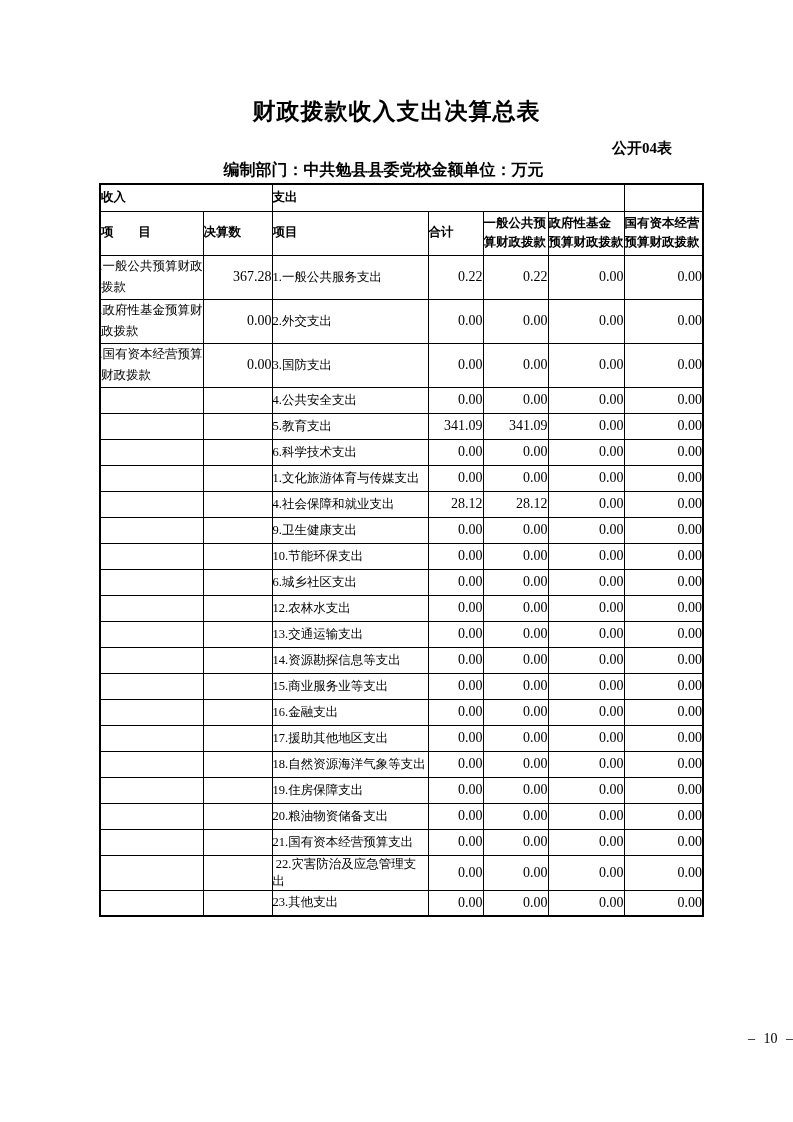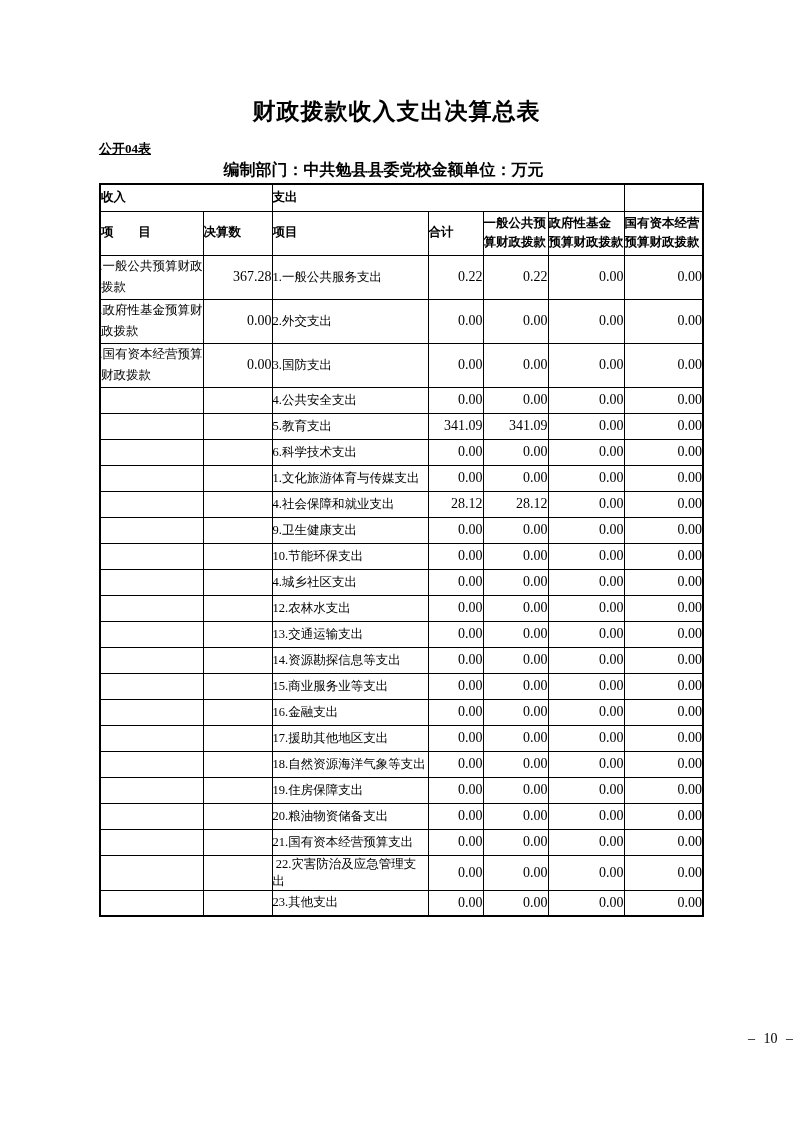--- a/index.html
+++ b/index.html
@@ -23,26 +23,26 @@
     font-size: 23px;
     font-weight: bold;
     letter-spacing: 1px;
   }
   .meta {
     position: absolute;
     left: 99px; top: 138px;
     width: 603px;
   }
   .meta .code-line {
+    text-align: right;
     padding-right: 30px;
-    font-size: 13px;
+    font-size: 15px;
     font-weight: bold;
     height: 21px;
     line-height: 21px;
-    text-decoration: underline;
   }
   .meta .dept-line {
     display: flex;
     justify-content: center;
     font-size: 16px;
     font-weight: bold;
     height: 22px;
     line-height: 22px;
   }
   .meta .dept-line .unit { padding-right: 34px; }
@@ -229,21 +229,21 @@
           <td class="c-num"></td>
           <td class="exp-item">10.节能环保支出</td>
           <td class="c-num">0.00</td>
           <td class="c-num">0.00</td>
           <td class="c-num">0.00</td>
           <td class="c-num">0.00</td>
         </tr>
         <tr>
           <td class="inc-item"></td>
           <td class="c-num"></td>
-          <td class="exp-item">4.城乡社区支出</td>
+          <td class="exp-item">6.城乡社区支出</td>
           <td class="c-num">0.00</td>
           <td class="c-num">0.00</td>
           <td class="c-num">0.00</td>
           <td class="c-num">0.00</td>
         </tr>
         <tr>
           <td class="inc-item"></td>
           <td class="c-num"></td>
           <td class="exp-item">12.农林水支出</td>
           <td class="c-num">0.00</td>

